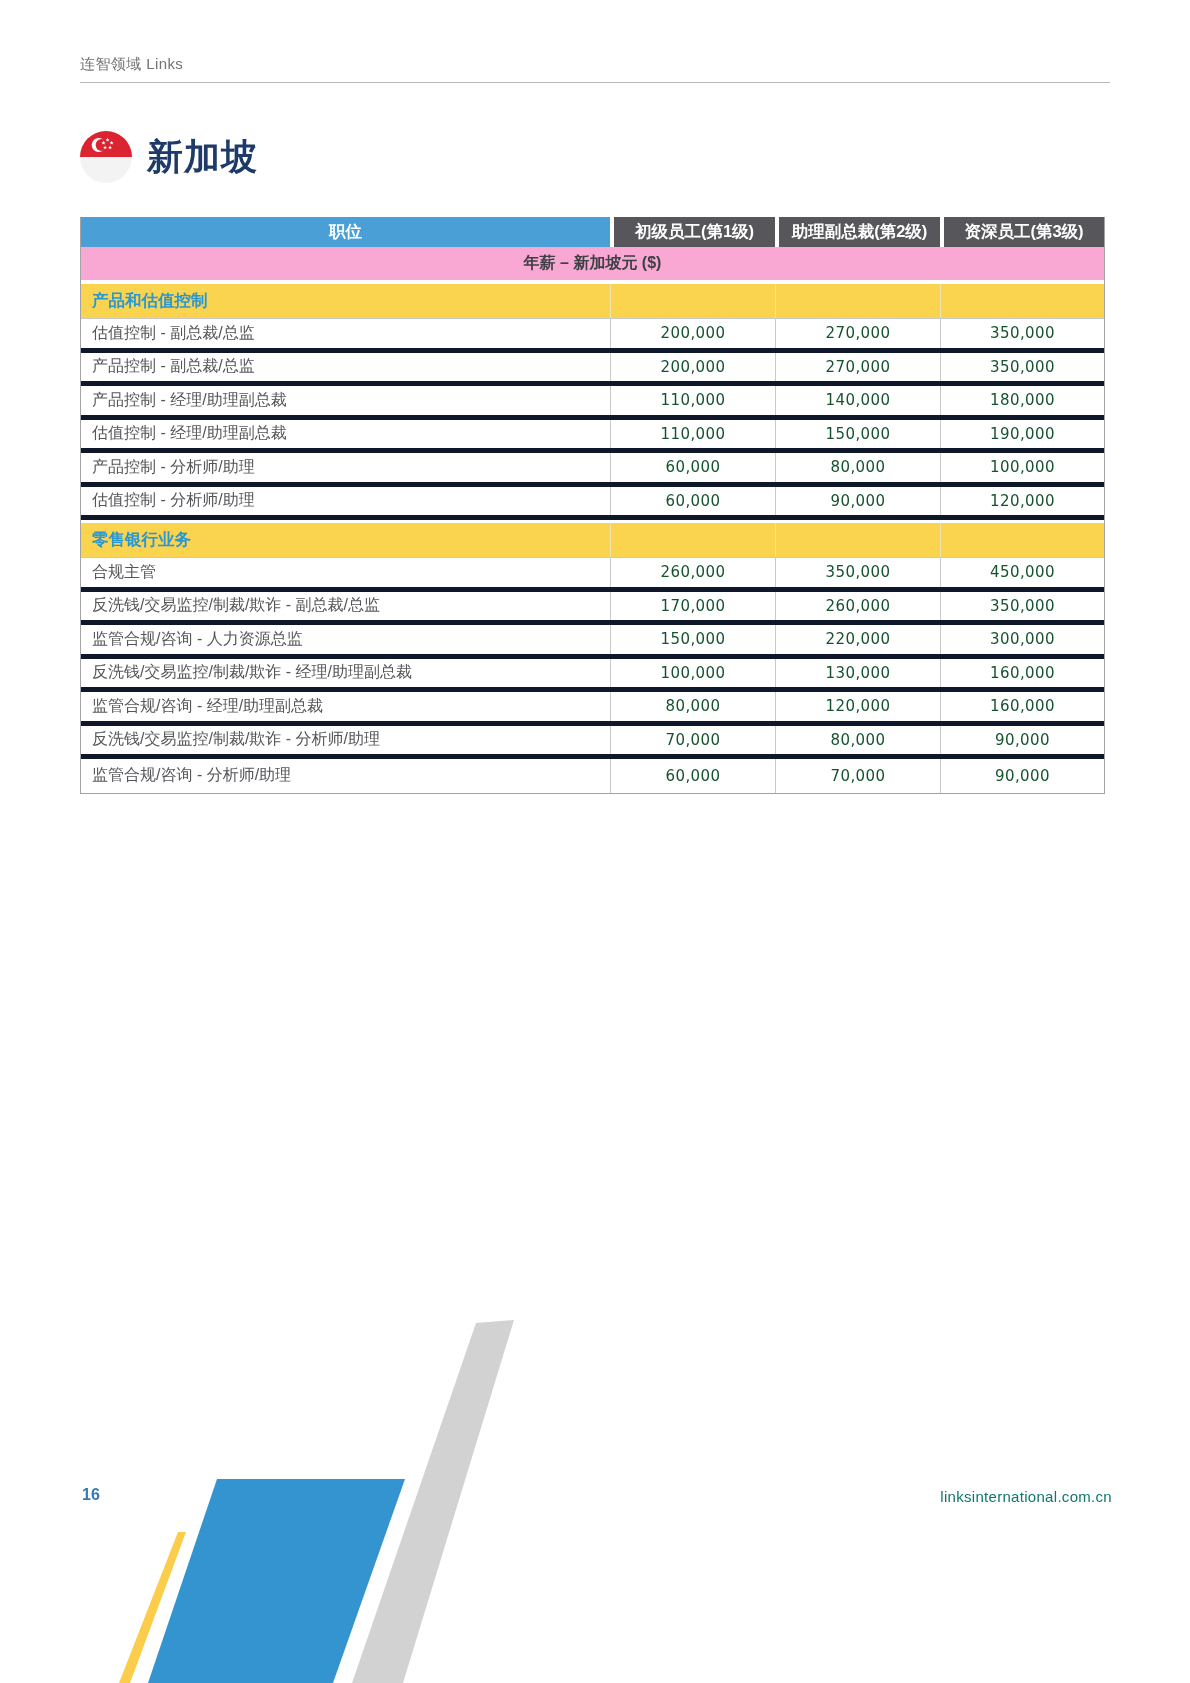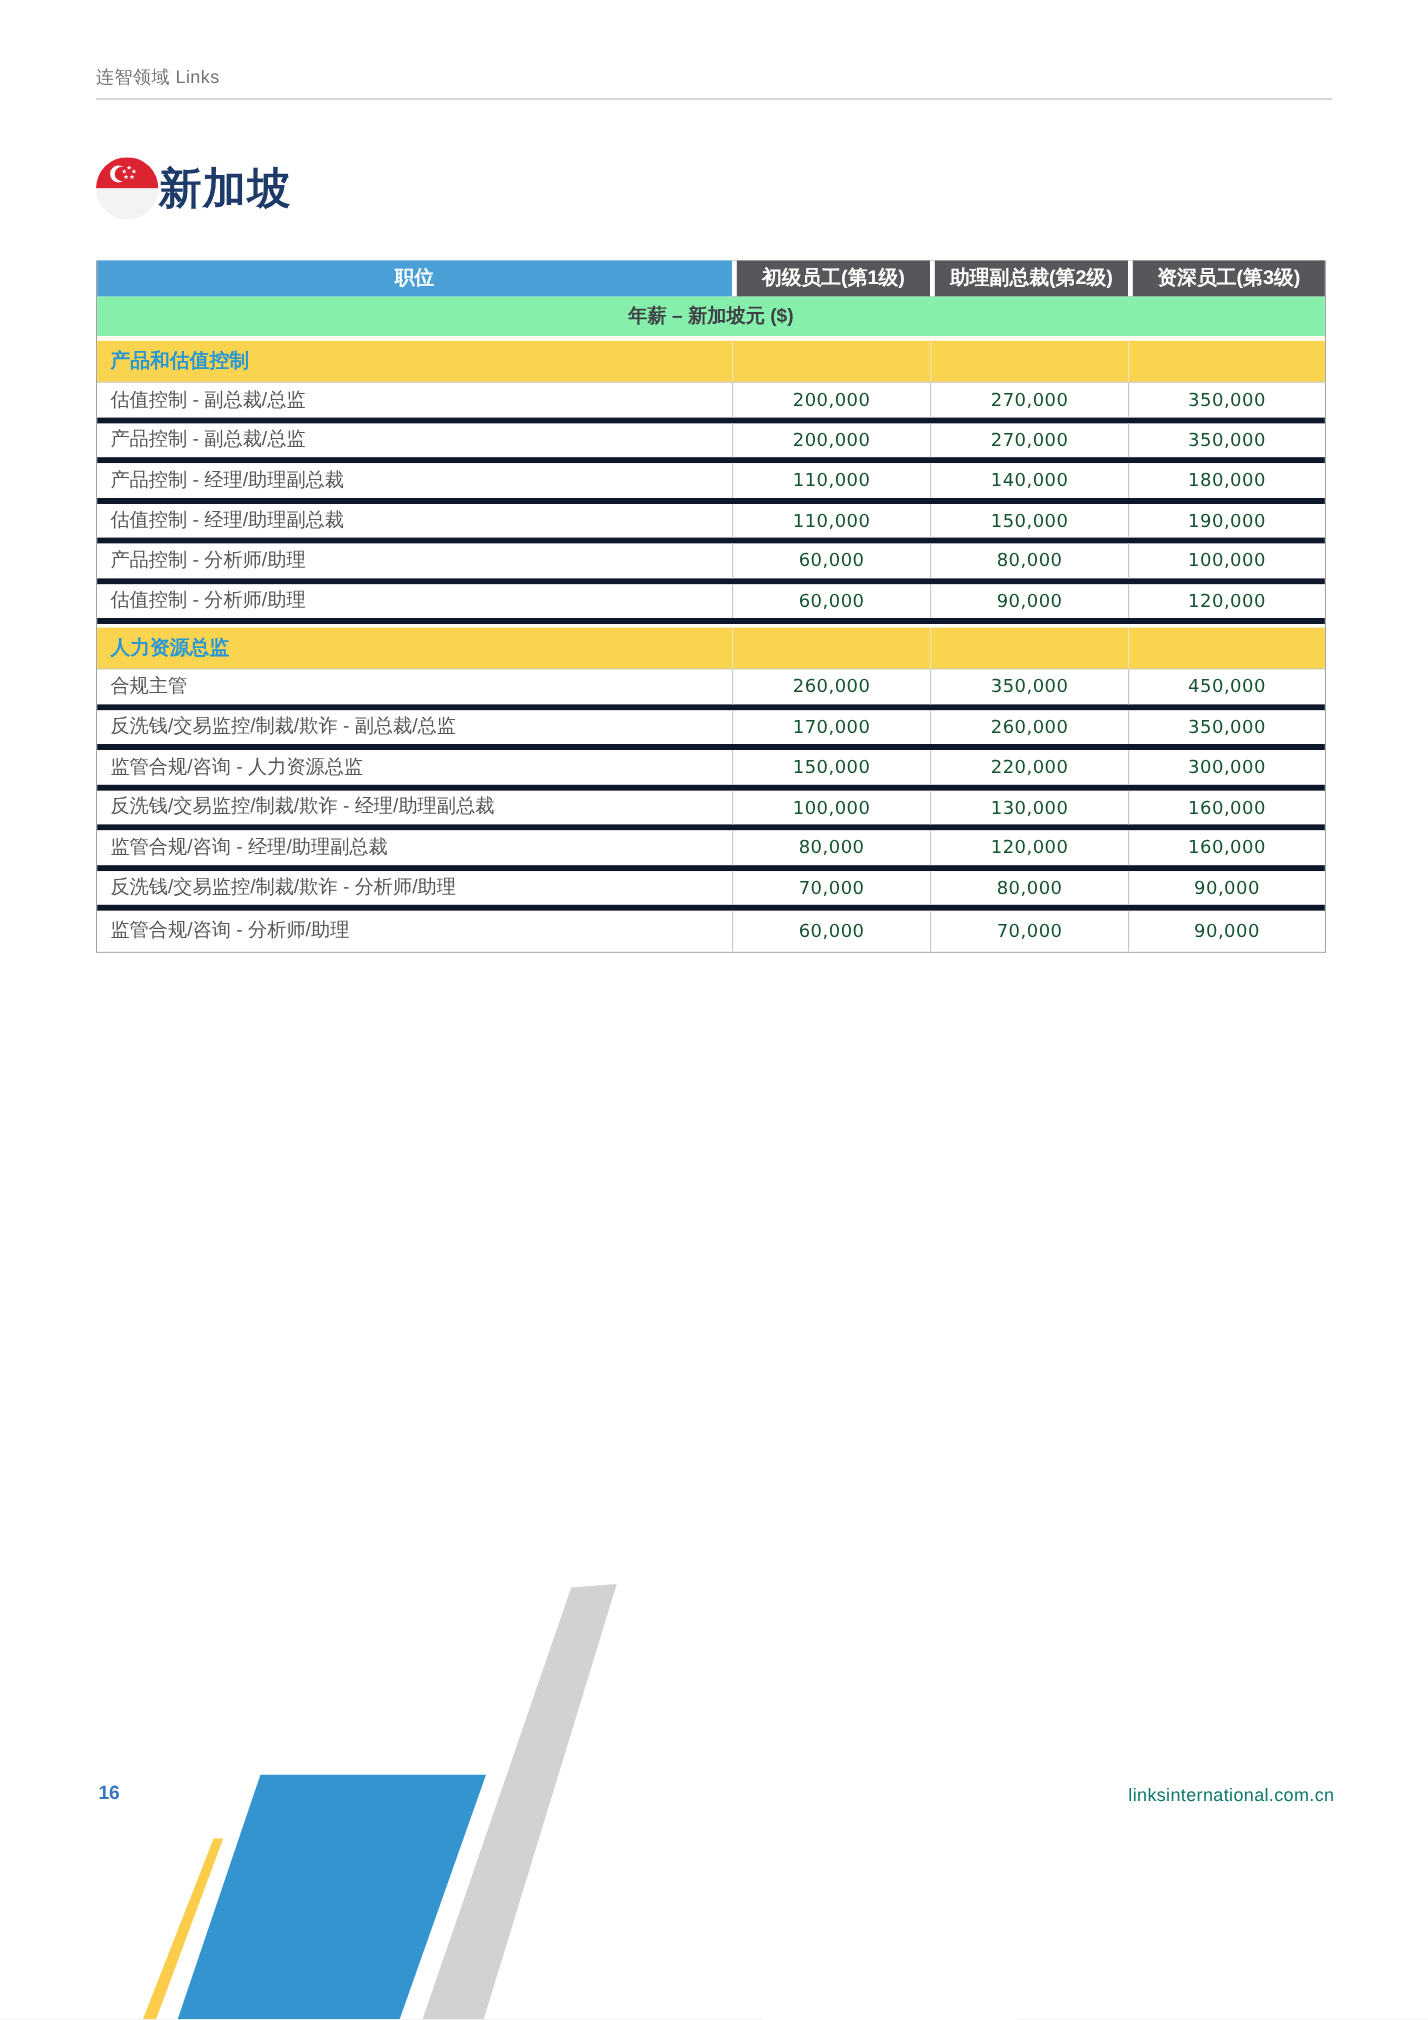--- a/index.html
+++ b/index.html
@@ -12,39 +12,39 @@
   
   .brand {
     position:absolute; left:80px; top:55px;
     font-size:15px; color:#737373; letter-spacing:.4px;
   }
   .brand-rule {
     position:absolute; left:80px; top:82px; width:1030px; height:1px;
     background:#B9B9BB;
   }
   
-  .country { position:absolute; left:80px; top:131px; display:flex; align-items:center; }
+  .country { position:absolute; left:80px; top:131px; display:flex; align-items:center; gap:15px; }
   .flag { width:52px; height:52px; display:block; }
   .country-title { font-size:36px; font-weight:bold; color:#1D3A68; letter-spacing:1px; }
 
   
   .table {
     position:absolute; left:80px; top:217px; width:1025px;
     border:1px solid #A3A3A6; border-top:none; background:#fff;
   }
   .grid-row { display:grid; grid-template-columns:529px 165px 165px 1fr; }
   .thead { height:30px; }
   .th {
     background:#57575B; color:#ffffff; font-weight:bold; font-size:16.5px;
     display:flex; align-items:center; justify-content:center;
     border-left:4px solid #ffffff;
   }
   .th.first { background:#4AA0D6; border-left:none; }
   .subheader {
-    height:34px; background:#86efac; color:#3F4045; font-weight:bold; font-size:16px;
+    height:34px; background:#f9a8d4; color:#3F4045; font-weight:bold; font-size:16px;
     display:flex; align-items:center; justify-content:center;
     border-bottom:1px solid #ffffff;
   }
   .srow {
     height:38px; background:#FBD44F;
     border-top:3px solid #ffffff; border-bottom:1px solid #C9C9CB;
   }
   .srow .stitle {
     color:#2898D5; font-weight:bold; font-size:16.5px;
     display:flex; align-items:center; padding-left:11px;
@@ -149,21 +149,21 @@
       <div class="cell-val">100,000</div>
     </div>
     <div class="grid-row trow">
       <div class="cell-label">估值控制 - 分析师/助理</div>
       <div class="cell-val">60,000</div>
       <div class="cell-val">90,000</div>
       <div class="cell-val">120,000</div>
     </div>
 
     <div class="grid-row srow">
-      <div class="stitle">人力资源总监</div>
+      <div class="stitle">零售银行业务</div>
       <div class="sep"></div>
       <div class="sep"></div>
       <div class="sep"></div>
     </div>
 
     <div class="grid-row trow">
       <div class="cell-label">合规主管</div>
       <div class="cell-val">260,000</div>
       <div class="cell-val">350,000</div>
       <div class="cell-val">450,000</div>

